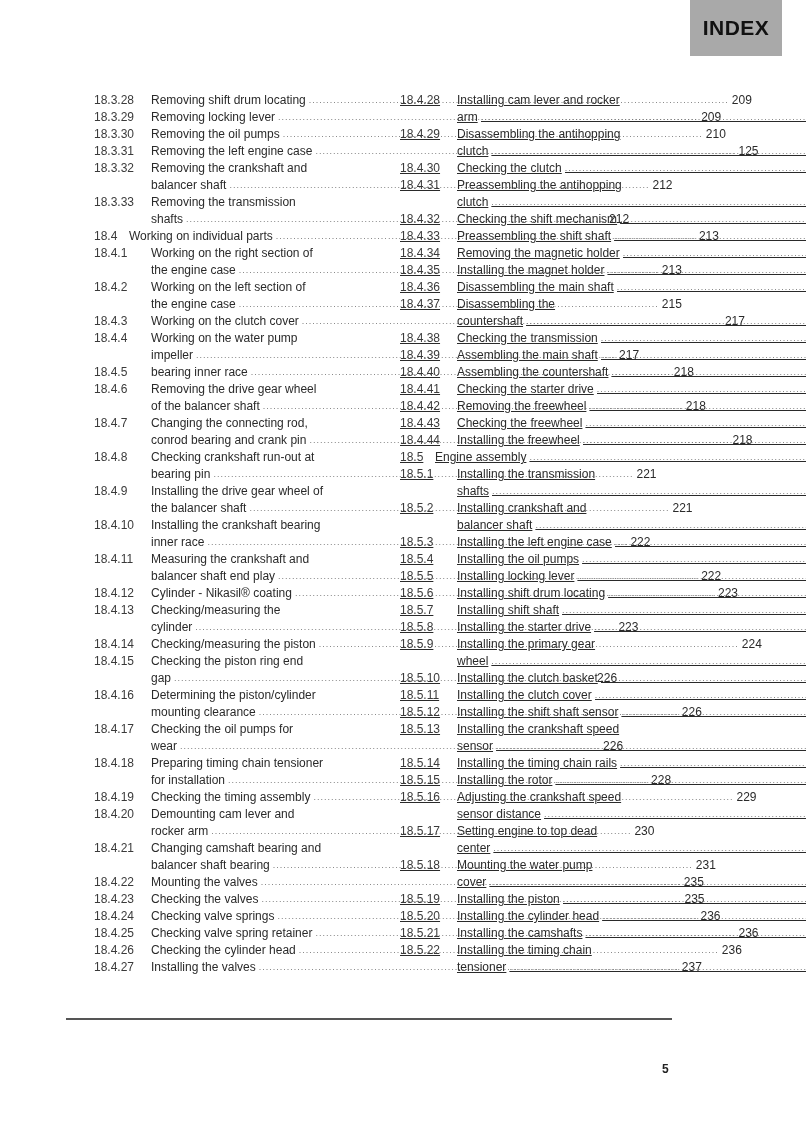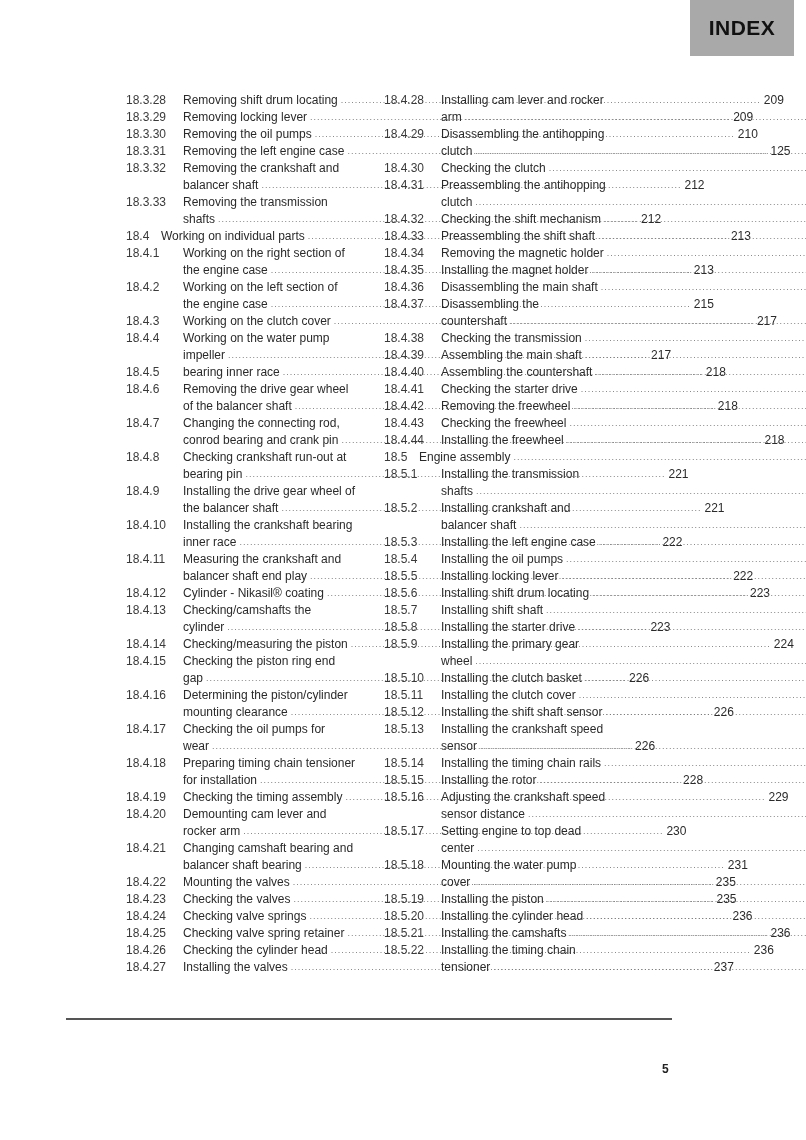--- a/index.html
+++ b/index.html
@@ -1,32 +1,32 @@
 <!DOCTYPE html>
 <html><head>
 <meta charset="utf-8">
 <style>
   html, body { margin: 0; padding: 0; }
   body {
     width: 806px; height: 1140px; background: #ffffff; position: relative;
     font-family: "Liberation Sans", sans-serif; color: #2a2a2a; overflow: hidden;
   }
   .index-tab {
-    position: absolute; left: 690px; top: 0; width: 104px; height: 56px;
+    position: absolute; left: 690px; top: 0; width: 92px; height: 56px;
     background: #a9a9a9; display: flex; align-items: center; justify-content: center;
   }
   .index-tab span {
     font-family: "Liberation Sans", sans-serif; font-weight: bold; font-size: 21px;
     color: #111; letter-spacing: 0.5px;
   }
   .col {
     position: absolute; top: 92px; width: 262px; font-size: 12px; line-height: 17px;
   }
-  .col.left { left: 94px; margin-left: 32px; }
-  .col.right { left: 384px; }
+  .col.left { left: 94px; }
+  .col.right { left: 400px; text-decoration: underline; }
   .entry { position: relative; display: flex; }
   .entry .num { width: 57px; flex: none; color: #3a3a3a; }
   .entry.sec .num { width: 35px; }
   .entry .body { flex: 1; position: relative; }
   .entry .body .line { display: flex; white-space: nowrap; }
   .entry .body .line .t { flex: none; }
   .entry .body .line .dots {
     flex: 1; overflow: hidden; color: #777; margin: 0 3px; letter-spacing: 1px;
     font-size: 9px; line-height: 17px;
   }
@@ -270,21 +270,21 @@
           <span class="t">Cylinder - Nikasil® coating</span>
           <span class="dots"></span>
           <span class="pg">223</span>
         </div>
       </div>
     </div>
     <div class="entry">
       <div class="num">18.4.13</div>
       <div class="body">
         <div class="line">
-          <span class="t">Checking/camshafts the</span>
+          <span class="t">Checking/measuring the</span>
         </div>
         <div class="line">
           <span class="t">cylinder</span>
           <span class="dots"></span>
           <span class="pg">223</span>
         </div>
       </div>
     </div>
     <div class="entry">
       <div class="num">18.4.14</div>

